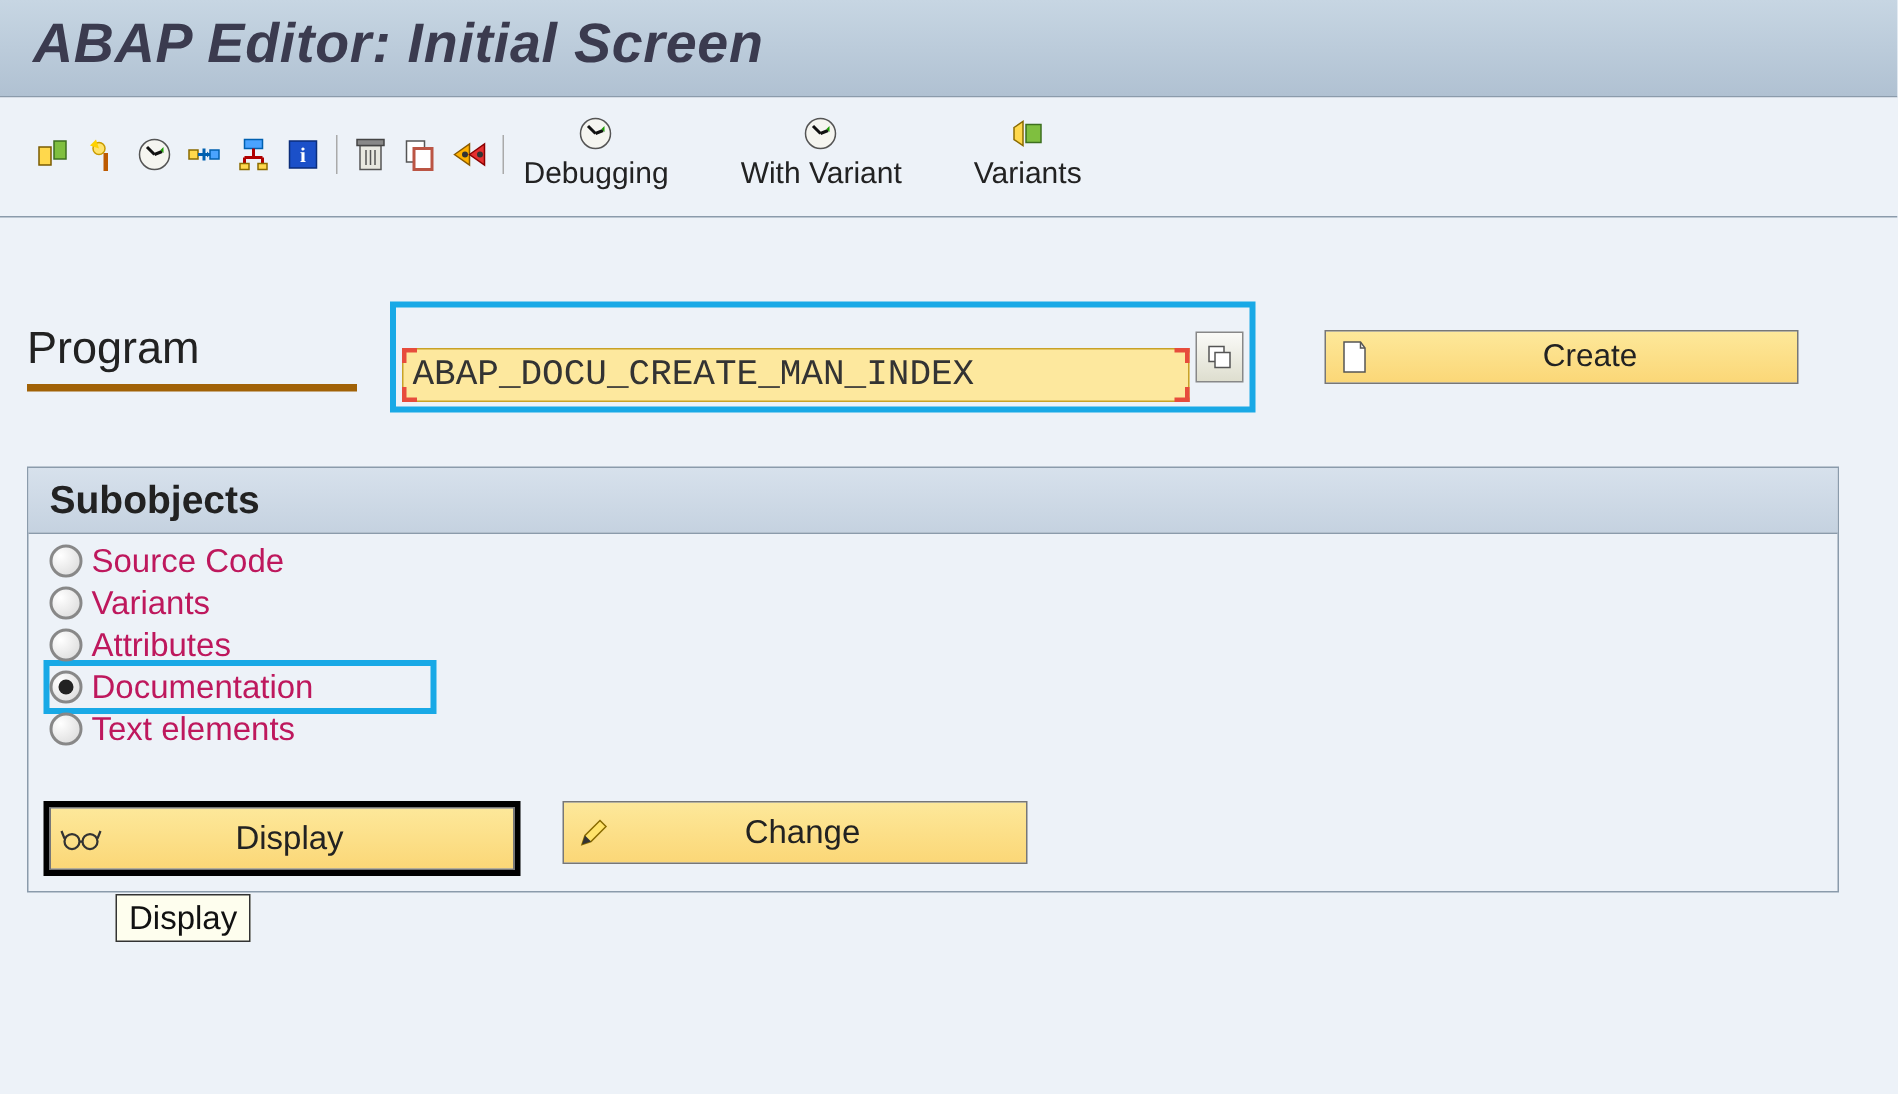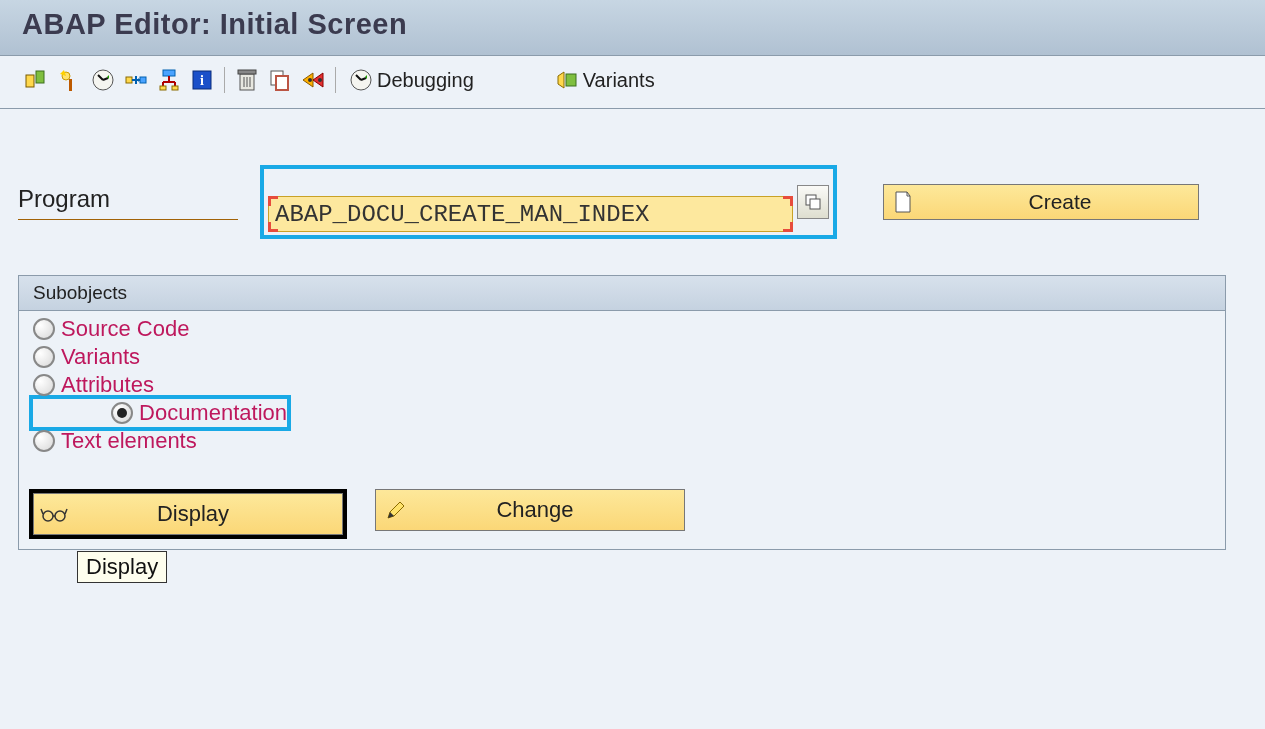--- a/index.html
+++ b/index.html
@@ -11,22 +11,23 @@
       overflow: hidden;
     }
 
     
     .title-bar {
       background: linear-gradient(to bottom, #c7d6e3 0%, #b0c1d2 100%);
       border-bottom: 1px solid #8b9bab;
       padding: 8px 22px 14px 22px;
     }
     .title-text {
-      font-size: 29px;
+      font-size: 37px;
       font-weight: bold;
+      font-style: italic;
       color: #3b3b4f;
       letter-spacing: 0.5px;
     }
 
     
     .toolbar {
       display: flex;
       align-items: center;
       padding: 10px 22px 14px 22px;
       background: #edf2f8;
@@ -48,38 +49,39 @@
       margin: 0 4px;
     }
     .tb-btn-labeled {
       display: inline-flex;
       align-items: center;
       gap: 4px;
       padding: 2px 6px;
       cursor: pointer;
       font-size: 20px;
       color: #222;
+      flex-direction: column;
     }
     .tb-btn-labeled svg, .tb-btn-labeled .iconbox { flex-shrink: 0; }
     .toolbar-space { width: 30px; }
 
     
     .content {
       padding: 56px 18px 18px 18px;
     }
     .program-row {
       display: flex;
       align-items: center;
       gap: 22px;
     }
     .program-label {
-      font-size: 24px;
+      font-size: 30px;
       color: #222;
       width: 220px;
-      border-bottom: 1px solid #a16207;
+      border-bottom: 5px solid #a16207;
       padding-bottom: 6px;
     }
     .program-input-wrap {
       border: 4px solid #19a9e6;
       display: flex;
       align-items: center;
       padding: 3px 4px;
       gap: 4px;
     }
     .program-input-corners {
@@ -133,40 +135,40 @@
     .panel {
       margin-top: 36px;
       width: 1208px;
       border: 1px solid #8b9bab;
       background: #edf2f8;
     }
     .panel-header {
       background: linear-gradient(to bottom, #d7e1ec, #c5d2e0);
       border-bottom: 1px solid #8b9bab;
       padding: 6px 14px;
-      font-size: 19px;
+      font-size: 26px;
       color: #222;
+      font-weight: bold;
     }
     .radio-list {
       padding: 4px 14px 8px 14px;
     }
     .radio-row {
       display: flex;
       align-items: center;
       gap: 6px;
       padding: 1px 0;
       font-size: 22px;
       color: #be185d;
     }
     .radio-row.highlighted {
       border: 4px solid #19a9e6;
       margin: -4px;
       padding: 1px 0 1px 0;
       width: 262px;
-      justify-content: flex-end;
     }
     .radio-circle {
       width: 22px; height: 22px;
       border-radius: 50%;
       border: 2px solid #888;
       background: radial-gradient(circle at 30% 30%, #fff, #d8d8d8);
       display: inline-flex;
       align-items: center;
       justify-content: center;
       flex-shrink: 0;
@@ -290,20 +292,28 @@
   <span class="tb-sep"></span>
   <span class="tb-btn-labeled">
     <svg width="24" height="24" viewBox="0 0 24 24">
       <circle cx="12" cy="12" r="10" fill="#f5f5f0" stroke="#555"></circle>
       <path d="M7 7 L12 12 M12 12 L17 10" stroke="#111" stroke-width="2" fill="none"></path>
       <path d="M16 9 L18 7 L18 11 Z" fill="#1a9b00"></path>
     </svg>
     <span>Debugging</span>
   </span>
   <span class="toolbar-space"></span>
+  <span class="tb-btn-labeled">
+    <svg width="24" height="24" viewBox="0 0 24 24">
+      <circle cx="12" cy="12" r="10" fill="#f5f5f0" stroke="#555"></circle>
+      <path d="M7 7 L12 12 M12 12 L17 10" stroke="#111" stroke-width="2" fill="none"></path>
+      <path d="M16 9 L18 7 L18 11 Z" fill="#1a9b00"></path>
+    </svg>
+    <span>With Variant</span>
+  </span>
   <span class="toolbar-space"></span>
   <span class="tb-btn-labeled">
     <svg width="24" height="24" viewBox="0 0 24 24">
       <path d="M3 8 L9 4 L9 20 L3 16 Z" fill="#ffd84c" stroke="#8a6b00"></path>
       <rect x="11" y="6" width="10" height="12" fill="#7fbf3f" stroke="#3d6f1f"></rect>
     </svg>
     <span>Variants</span>
   </span>
 </div>
 

